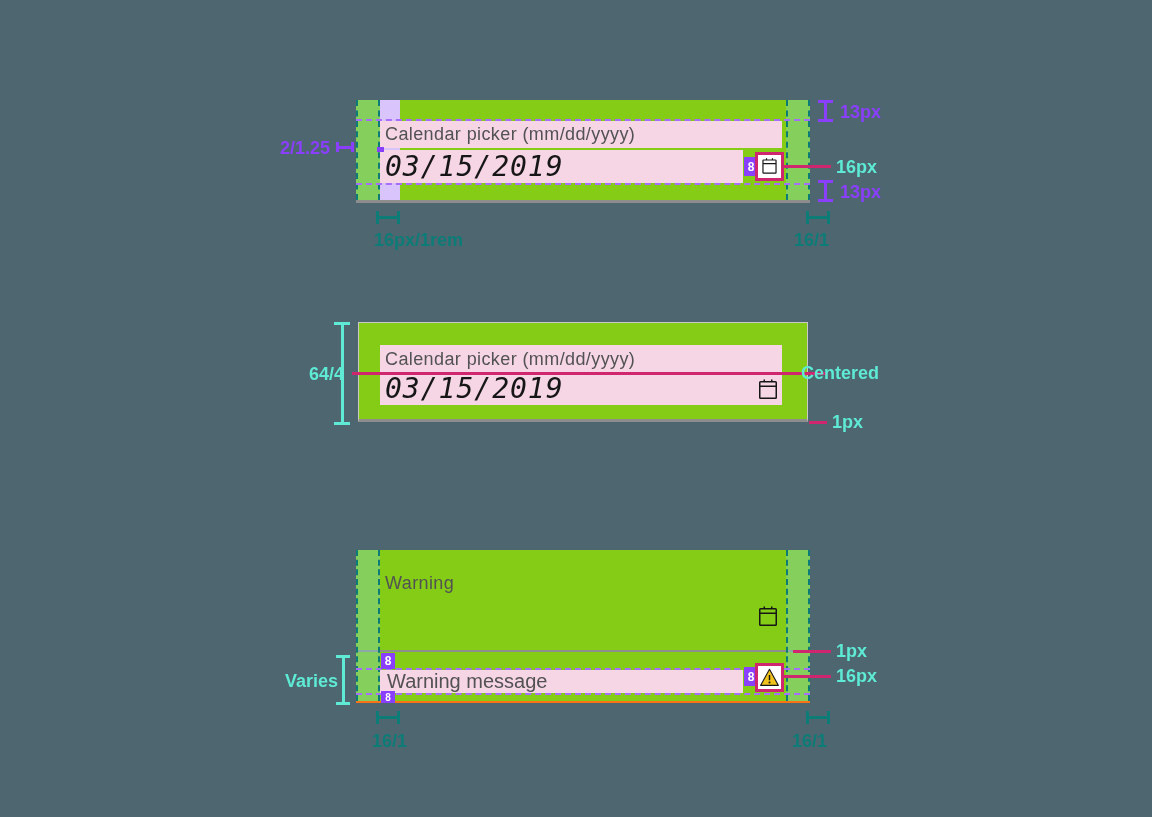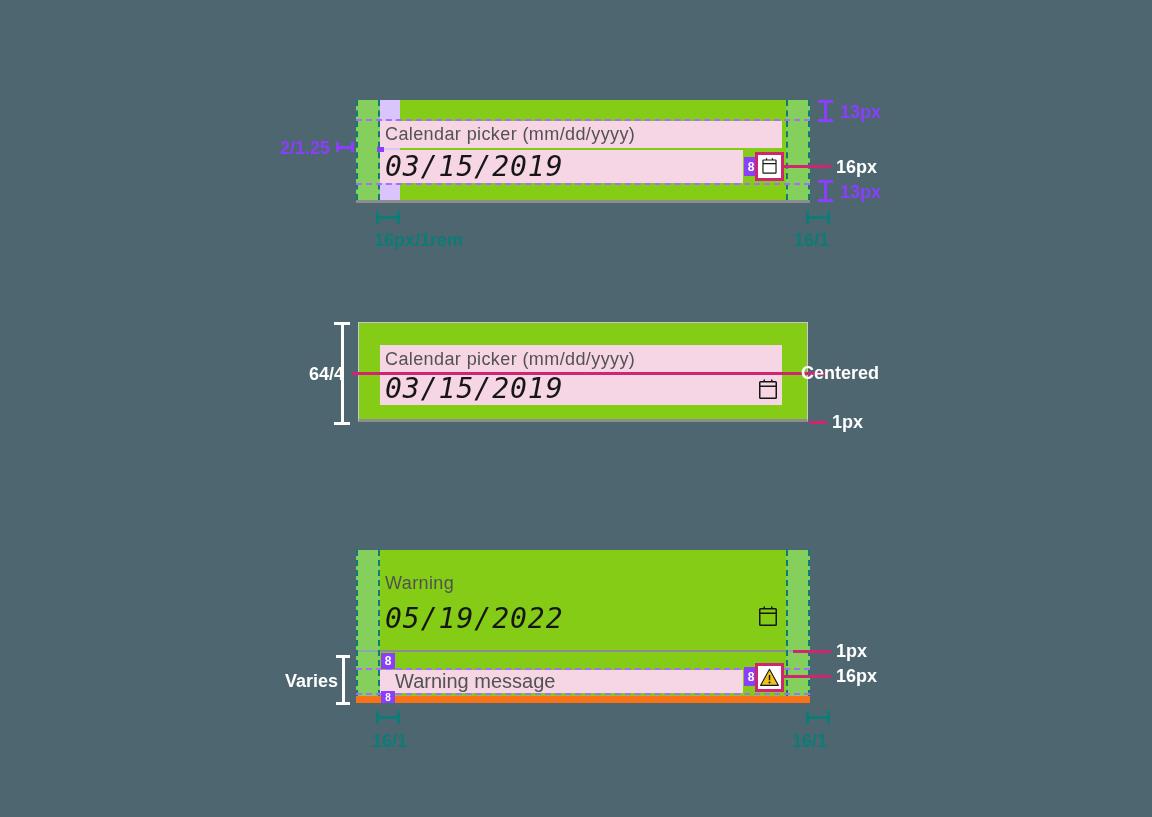--- a/index.html
+++ b/index.html
@@ -18,21 +18,21 @@
   .token{position:absolute;background:#8a3ffc;color:#fff;font-weight:bold;font-size:12px;
          display:flex;align-items:center;justify-content:center;z-index:8;}
   .iconbox{position:absolute;background:#fff;border:3px solid #d02670;z-index:8;
            display:flex;align-items:center;justify-content:center;}
   .icon{display:block;}
 
   
   .ann{position:absolute;font-weight:bold;font-size:18px;white-space:nowrap;z-index:9;}
   .teal{color:#0d7c77;margin-left:20px;}
   .purple{color:#8a3ffc;}
-  .magenta{color:#ffffff;}
+  .magenta{color:#5eead4;}
   .rightalign{text-align:right;width:92px;}
   .leader{position:absolute;background:#d02670;height:3px;z-index:9;}
   .divider{position:absolute;left:0;right:0;height:2px;background:#8d8d8d;z-index:3;}
 
   
   .hbeam{position:absolute;border-left:3px solid currentColor;border-right:3px solid currentColor;z-index:9;}
   .hbeam::before{content:"";position:absolute;left:0;right:0;top:50%;height:3px;margin-top:-1.5px;background:currentColor;}
   .vbeam{position:absolute;border-top:3px solid currentColor;border-bottom:3px solid currentColor;z-index:9;}
   .vbeam::before{content:"";position:absolute;top:0;bottom:0;left:50%;width:3px;margin-left:-1.5px;background:currentColor;}
 </style>
@@ -95,36 +95,35 @@
 
   <div class="vbeam magenta" style="left:334px;top:322px;width:16px;height:97px;"></div>
   <div class="ann magenta rightalign" style="left:252px;top:364px;">64/4</div>
 
   <div class="leader" style="left:352px;top:372px;width:475px;"></div>
   <div class="ann magenta" style="left:801px;top:363px;">Centered</div>
 
   <div class="leader" style="left:809px;top:421px;width:18px;"></div>
   <div class="ann magenta" style="left:832px;top:412px;">1px</div>
 
-  <div class="field" style="left:356px;top:550px;width:454px;height:153px;border-bottom:7px solid #f97316;">
+  <div class="field" style="left:356px;top:550px;width:454px;height:153px;border-bottom:2px solid #f97316;">
     <div class="strip" style="left:0;"></div>
     <div class="strip" style="left:430px;"></div>
 
     <div class="flabel" style="position:absolute;left:29px;top:23px;z-index:4;">Warning</div>
-    <div class="fvalue" style="position:absolute;left:29px;top:52px;z-index:4;">05/19/2022</div>
     <svg class="icon" width="24" height="24" viewBox="0 0 32 32" fill="#161616" style="position:absolute;left:400px;top:55px;z-index:4;">
       <path d="M26,4h-4V2h-2v2h-8V2h-2v2H6A2,2,0,0,0,4,6V26a2,2,0,0,0,2,2H26a2,2,0,0,0,2-2V6A2,2,0,0,0,26,4ZM26,6v4H6V6ZM6,26V12H26V26Z"></path>
     </svg>
 
     <div class="divider" style="top:100px;"></div>
 
     <div class="token" style="left:25px;top:103px;width:14px;height:16px;">8</div>
 
     <div class="pink" style="left:24px;top:120px;width:363px;height:23px;">
-      <div style="font-size:20px;color:#525252;line-height:23px;padding-left:15px;white-space:nowrap;">Warning message</div>
+      <div style="font-size:20px;color:#525252;line-height:23px;padding-left:7px;white-space:nowrap;">Warning message</div>
     </div>
 
     <div class="token" style="left:388px;top:117px;width:14px;height:19px;">8</div>
     <div class="iconbox" style="left:399px;top:113px;width:23px;height:23px;">
       <svg class="icon" width="21" height="21" viewBox="0 0 32 32">
         <path fill="#f1c21b" stroke="#161616" stroke-width="1.6" stroke-linejoin="round" d="M16,3.5 L29.5,28 H2.5 Z"></path>
         <path fill="#161616" d="M14.9,12h2.2v8h-2.2z"></path>
         <circle fill="#161616" cx="16" cy="23.6" r="1.6"></circle>
       </svg>
     </div>

